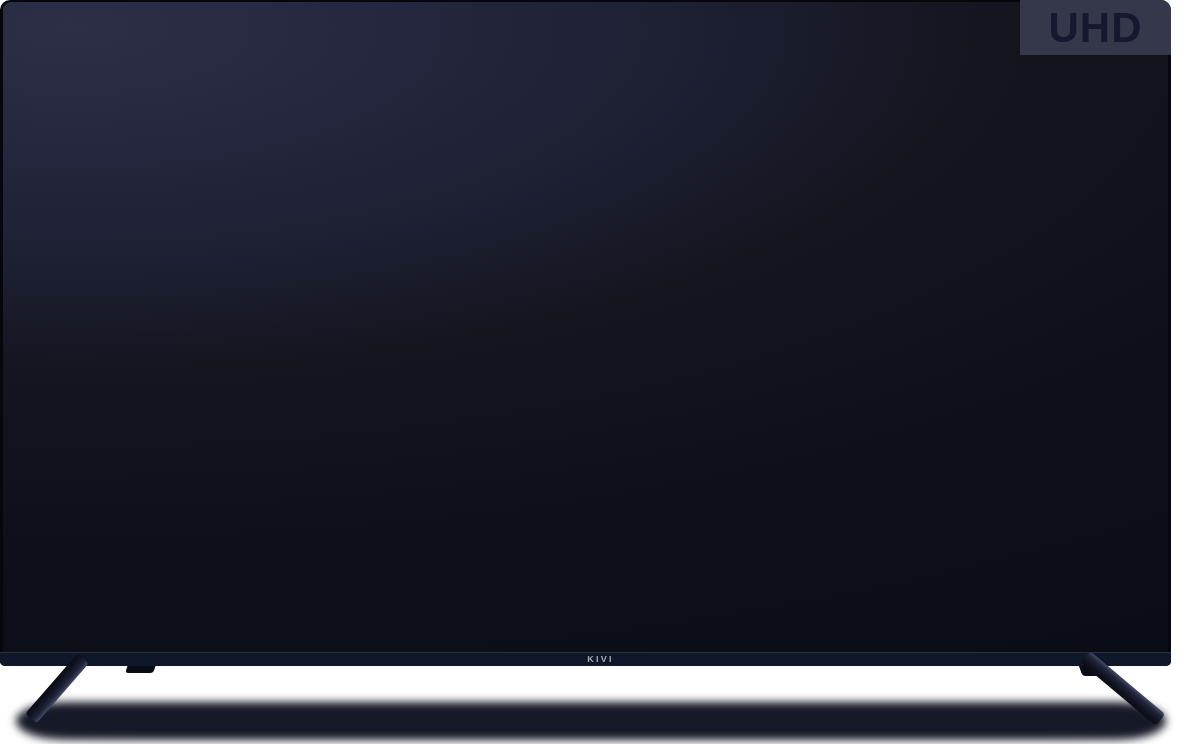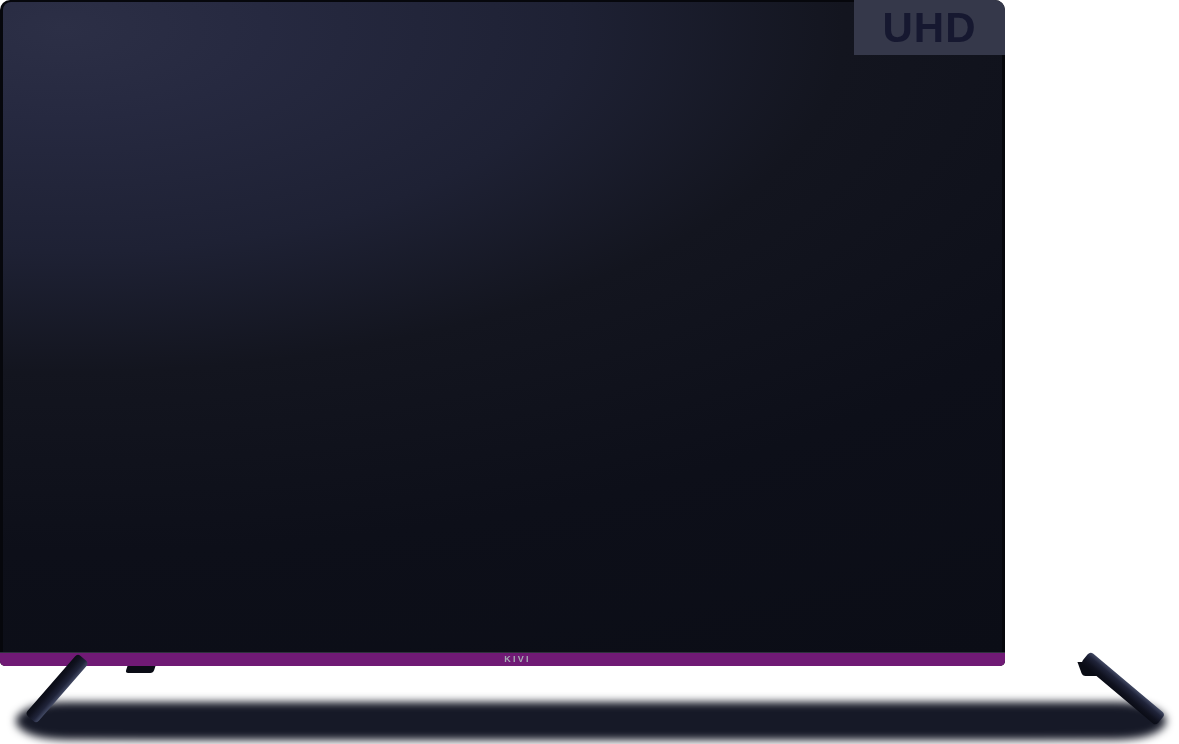--- a/index.html
+++ b/index.html
@@ -16,21 +16,21 @@
     width: 1179px;
     height: 744px;
     background: var(--background, #ffffff);
   }
 
   
   .tv {
     position: absolute;
     left: 0;
     top: 0;
-    width: 1005px;
+    width: 1171px;
     height: 666px;
     background: var(--bezel, #06070c);
     border-radius: 10px 10px 5px 5px;
     overflow: hidden;
     z-index: 3;
   }
   .screen {
     position: absolute;
     left: 3px;
     top: 2px;
@@ -68,21 +68,21 @@
     transform: scaleY(1.02);
   }
 
   
   .chin {
     position: absolute;
     left: 0;
     right: 0;
     bottom: 0;
     height: 13px;
-    background: #701a75;
+    background: #0f172a;
     border-top: 1px solid #2e313c;
     display: flex;
     align-items: center;
     justify-content: center;
     z-index: 5;
     padding-left: 28px;
   }
   .brand {
     font-size: 9px;
     font-weight: bold;

